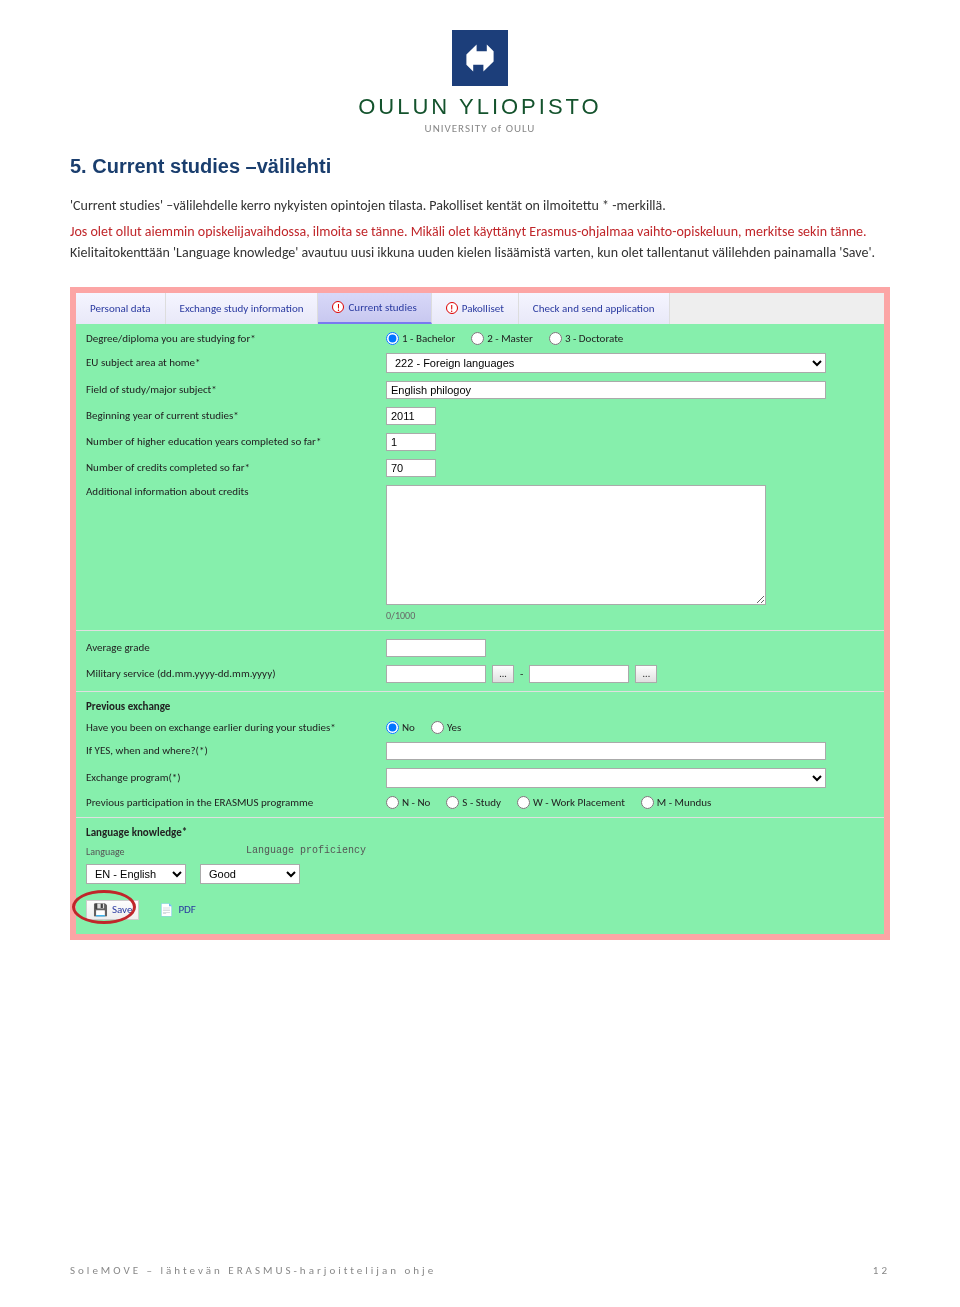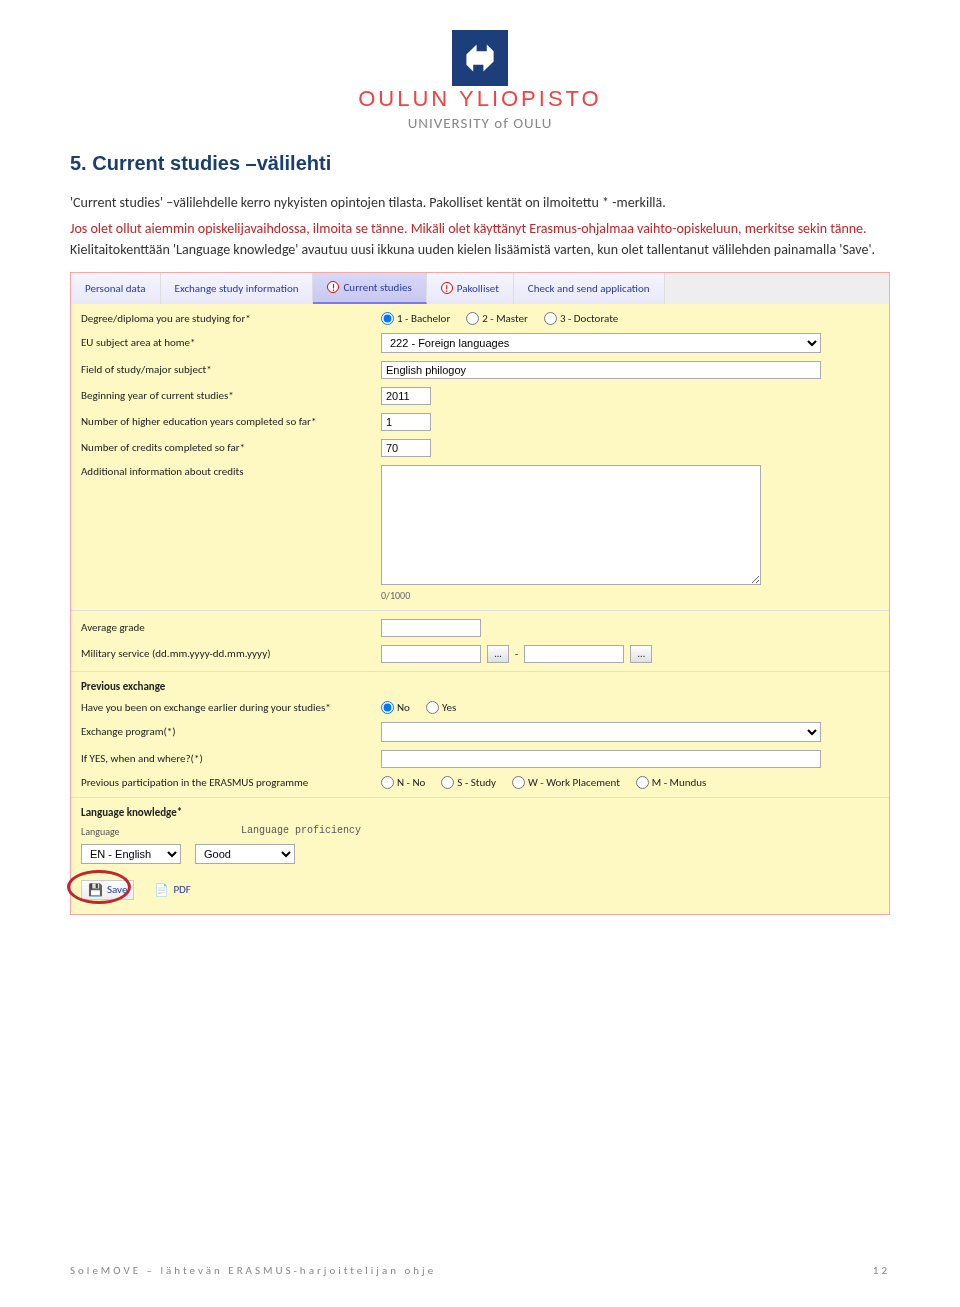--- a/index.html
+++ b/index.html
@@ -14,35 +14,35 @@
     min-height: 1307px;
   }
   .logo-block { text-align: center; margin-bottom: 20px; }
   .logo-square {
     width: 56px; height: 56px; background: #1c3e7a;
     display: inline-flex; align-items: center; justify-content: center;
     color: #fff; font-size: 28px; font-weight: bold;
   }
   .uni-main {
     font-family: "Trebuchet MS", sans-serif;
-    font-size: 22px; letter-spacing: 3px; color: #ef4444; 
-  }
-  .uni-sub { font-size: 15px; letter-spacing: 1px; color: #888; margin-top: 2px; }
+    font-size: 22px; letter-spacing: 3px; color: #14532d; margin-top: 8px;
+  }
+  .uni-sub { font-size: 11px; letter-spacing: 1px; color: #888; margin-top: 2px; }
   h2.section {
     font-family: Liberation Sans, sans-serif;
     font-size: 20px; font-weight: bold; color: #1a3e6e;
     margin: 10px 0 18px 0;
   }
   .bodytext { font-size: 14px; line-height: 1.45; margin-bottom: 6px; }
   .red { color: #c0262a; }
 
   .screenshot {
-    border: 1px solid #fca5a5;
-    background: #fef9c3;
-    margin-top: 12px;
+    border: 6px solid #fca5a5;
+    background: #86efac;
+    margin-top: 24px;
   }
   .tabs {
     display: flex; background: #eee; font-size: 11px;
   }
   .tab {
     padding: 8px 14px; border-right: 1px solid #ddd;
     background: linear-gradient(#f5f5ff,#e8e8f8);
     color: #2a3aa0; cursor: pointer;
     display: flex; align-items: center; gap: 4px;
   }
@@ -223,29 +223,29 @@
             <input type="radio" checked="" style="">
             <span>No</span>
           </label>
         <label>
             <input type="radio" style="">
             <span>Yes</span>
           </label>
       </div>
     </div>
     <div class="frow">
+      <div class="lbl">If YES, when and where?(*)</div>
+      <div class="ctrl">
+          <input type="text" class="w380" style="">
+        </div>
+    </div>
+    <div class="frow">
       <div class="lbl">Exchange program(*)</div>
       <div class="ctrl">
           <select class="w380"><option></option></select>
-        </div>
-    </div>
-    <div class="frow">
-      <div class="lbl">If YES, when and where?(*)</div>
-      <div class="ctrl">
-          <input type="text" class="w380" style="">
         </div>
     </div>
     <div class="frow">
       <div class="lbl">Previous participation in the ERASMUS programme</div>
       <div class="ctrl radio-set">
         <label>
             <input type="radio" style="">
             <span>N - No</span>
           </label>
         <label>

